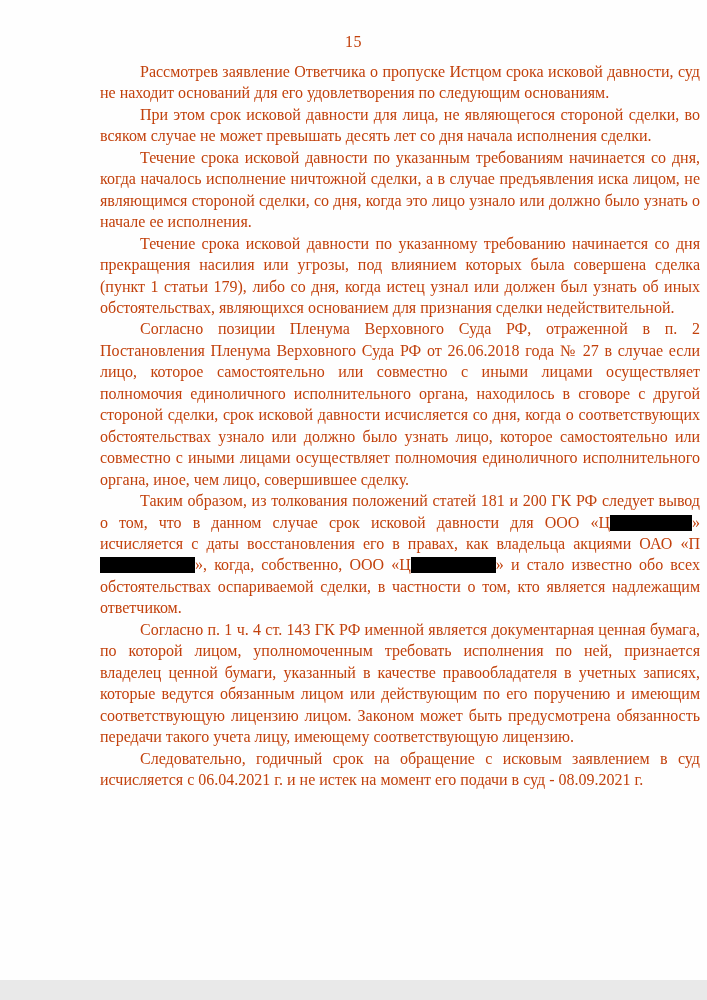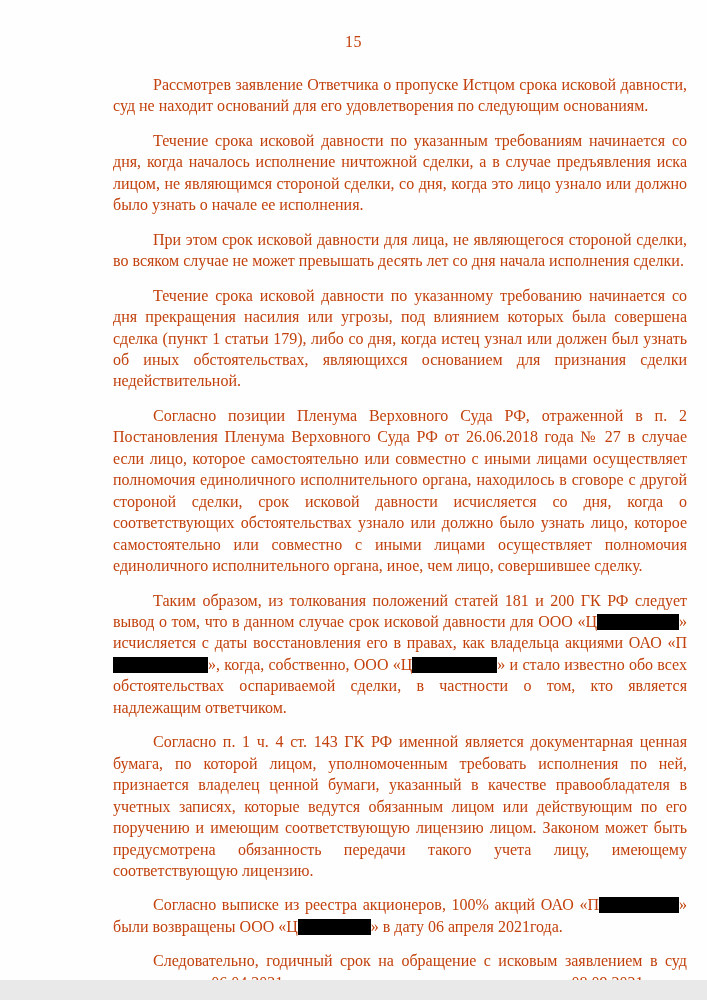--- a/index.html
+++ b/index.html
@@ -15,35 +15,34 @@
   }
   .page-number{
     position:absolute;top:33px;left:0;width:707px;
     text-align:center;font-size:16px;letter-spacing:.5px;
   }
   .body-text{
     position:absolute;top:61px;left:100px;width:600px;
     font-size:16px;line-height:21.45px;text-align:justify;
     -webkit-hyphens:none;hyphens:none;
   }
-  p.para{margin:13px;padding:0;text-indent:40px;}
+  p.para{margin:0;padding:0;text-indent:40px;}
   .redact{
     display:inline-block;height:16px;vertical-align:-3px;
     background:#000;
   }
 </style>
 </head>
 <body>
 
 <div class="sheet">
   <div class="page-number">15</div>
   <div class="body-text">
       <p class="para"><span>Рассмотрев заявление Ответчика о пропуске Истцом срока исковой  давности, суд не находит оснований для его удовлетворения по следующим основаниям.</span></p>
+      <p class="para"><span>При этом срок исковой давности для лица, не являющегося стороной сделки, во всяком случае не может превышать десять лет со дня начала исполнения сделки.</span></p>
       <p class="para"><span>Течение срока исковой давности по указанным требованиям начинается со дня, когда началось исполнение ничтожной сделки, а в случае предъявления иска лицом, не являющимся стороной сделки, со дня, когда это лицо узнало или должно было узнать о начале ее исполнения.</span></p>
-      <p class="para"><span>При этом срок исковой давности для лица, не являющегося стороной сделки, во всяком случае не может превышать десять лет со дня начала исполнения сделки.</span></p>
       <p class="para"><span>Течение срока исковой давности по указанному требованию начинается со дня прекращения насилия или угрозы, под влиянием которых была совершена сделка (пункт 1 статьи 179), либо со дня, когда истец узнал или должен был узнать об иных обстоятельствах, являющихся основанием для признания сделки недействительной.</span></p>
       <p class="para"><span>Согласно позиции Пленума Верховного Суда РФ, отраженной в п. 2 Постановления Пленума Верховного Суда РФ от 26.06.2018 года № 27 в случае если лицо, которое самостоятельно или совместно с иными лицами осуществляет полномочия единоличного исполнительного органа, находилось в сговоре с другой стороной сделки, срок исковой давности исчисляется со дня, когда о соответствующих обстоятельствах узнало или должно было узнать лицо, которое самостоятельно или совместно с иными лицами осуществляет полномочия единоличного исполнительного органа, иное, чем лицо, совершившее сделку.</span></p>
       <p class="para"><span>Таким образом, из толкования положений статей 181 и 200 ГК РФ следует вывод о том, что в данном случае срок исковой давности для ООО «Ц</span><span class="redact" style="width: 82px; background: rgb(0, 0, 0);"></span><span>» исчисляется с даты восстановления его в правах, как владельца акциями ОАО «П</span><span class="redact" style="width: 95px; background: rgb(0, 0, 0);"></span><span>», когда, собственно, ООО «Ц</span><span class="redact" style="width: 85px; background: rgb(0, 0, 0);"></span><span>» и стало известно обо всех обстоятельствах оспариваемой сделки, в частности о том, кто является надлежащим ответчиком.</span></p>
       <p class="para"><span>Согласно п. 1 ч. 4 ст. 143 ГК РФ именной является документарная ценная бумага, по которой лицом, уполномоченным требовать исполнения по ней, признается владелец ценной бумаги, указанный в качестве правообладателя в учетных записях, которые ведутся обязанным лицом или действующим по его поручению и имеющим соответствующую лицензию лицом. Законом может быть предусмотрена обязанность передачи такого учета лицу, имеющему соответствующую лицензию.</span></p>
-      <p class="para"><span>Согласно выписке из реестра акционеров, 100% акций ОАО «П</span><span class="redact" style="width: 80px; background: rgb(0, 0, 0);"></span><span>» были возвращены ООО «Ц</span><span class="redact" style="width: 73px; background: rgb(0, 0, 0);"></span><span>» в дату 06 апреля 2021года.</span></p>
       <p class="para"><span>Следовательно, годичный срок на обращение с исковым заявлением в суд исчисляется с 06.04.2021 г. и не истек на момент его подачи в суд - 08.09.2021 г.</span></p>
     </div>
 </div>
 
 </body></html>

